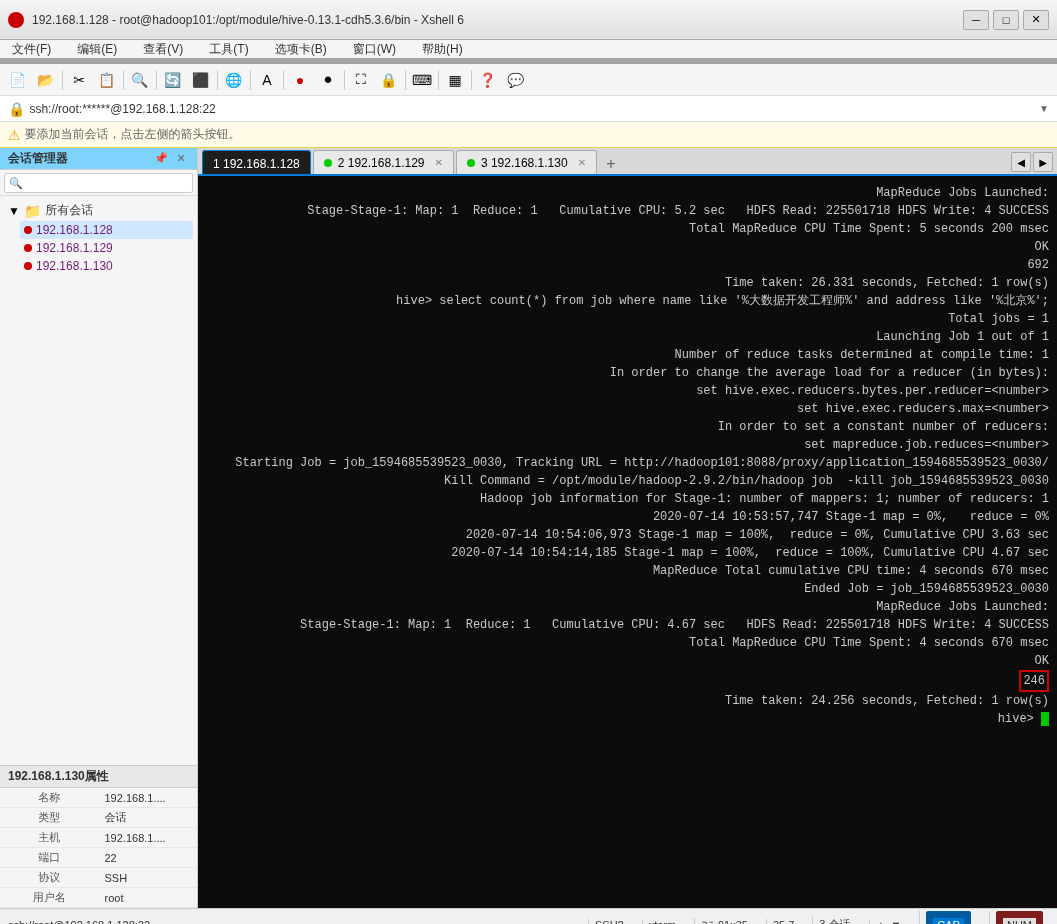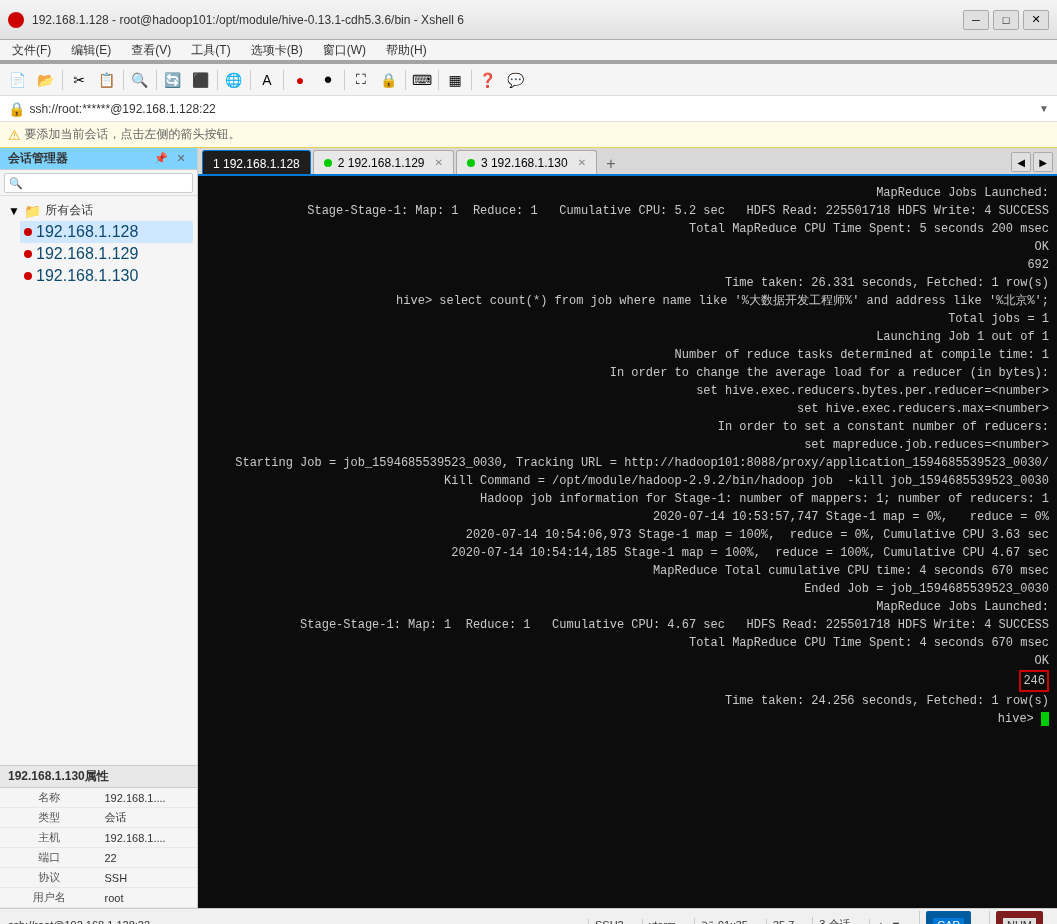--- a/index.html
+++ b/index.html
@@ -37,22 +37,22 @@
       font-size: 11px;
     }
 
     
     .menu-bar {
       background: #f5f5f5;
       height: 24px;
       display: flex;
       align-items: center;
       padding: 0 4px;
-      border-bottom: 4px solid #a3a3a3;
-      gap: 4px;
+      border-bottom: 6px solid #a3a3a3;
+      gap: 10px;
     }
     .menu-item {
       padding: 2px 8px;
       font-size: 12px;
       color: #333;
       cursor: pointer;
       border-radius: 2px;
     }
 
     
@@ -179,21 +179,21 @@
     .tree-child {
       display: flex;
       align-items: center;
       gap: 4px;
       padding: 2px 4px;
       cursor: pointer;
       border-radius: 2px;
     }
     .tree-child.active { background: #d0e8ff; }
     .child-dot { width: 8px; height: 8px; border-radius: 50%; background: #cc0000; }
-    .child-label { font-size: 16px; color: #0c4a6e; }
+    .child-label { font-size: 12px; color: #701a75; }
 
     
     .props-panel {
       border-top: 1px solid #ccc;
     }
     .props-header {
       background: #e8e8e8;
       height: 22px;
       display: flex;
       align-items: center;

